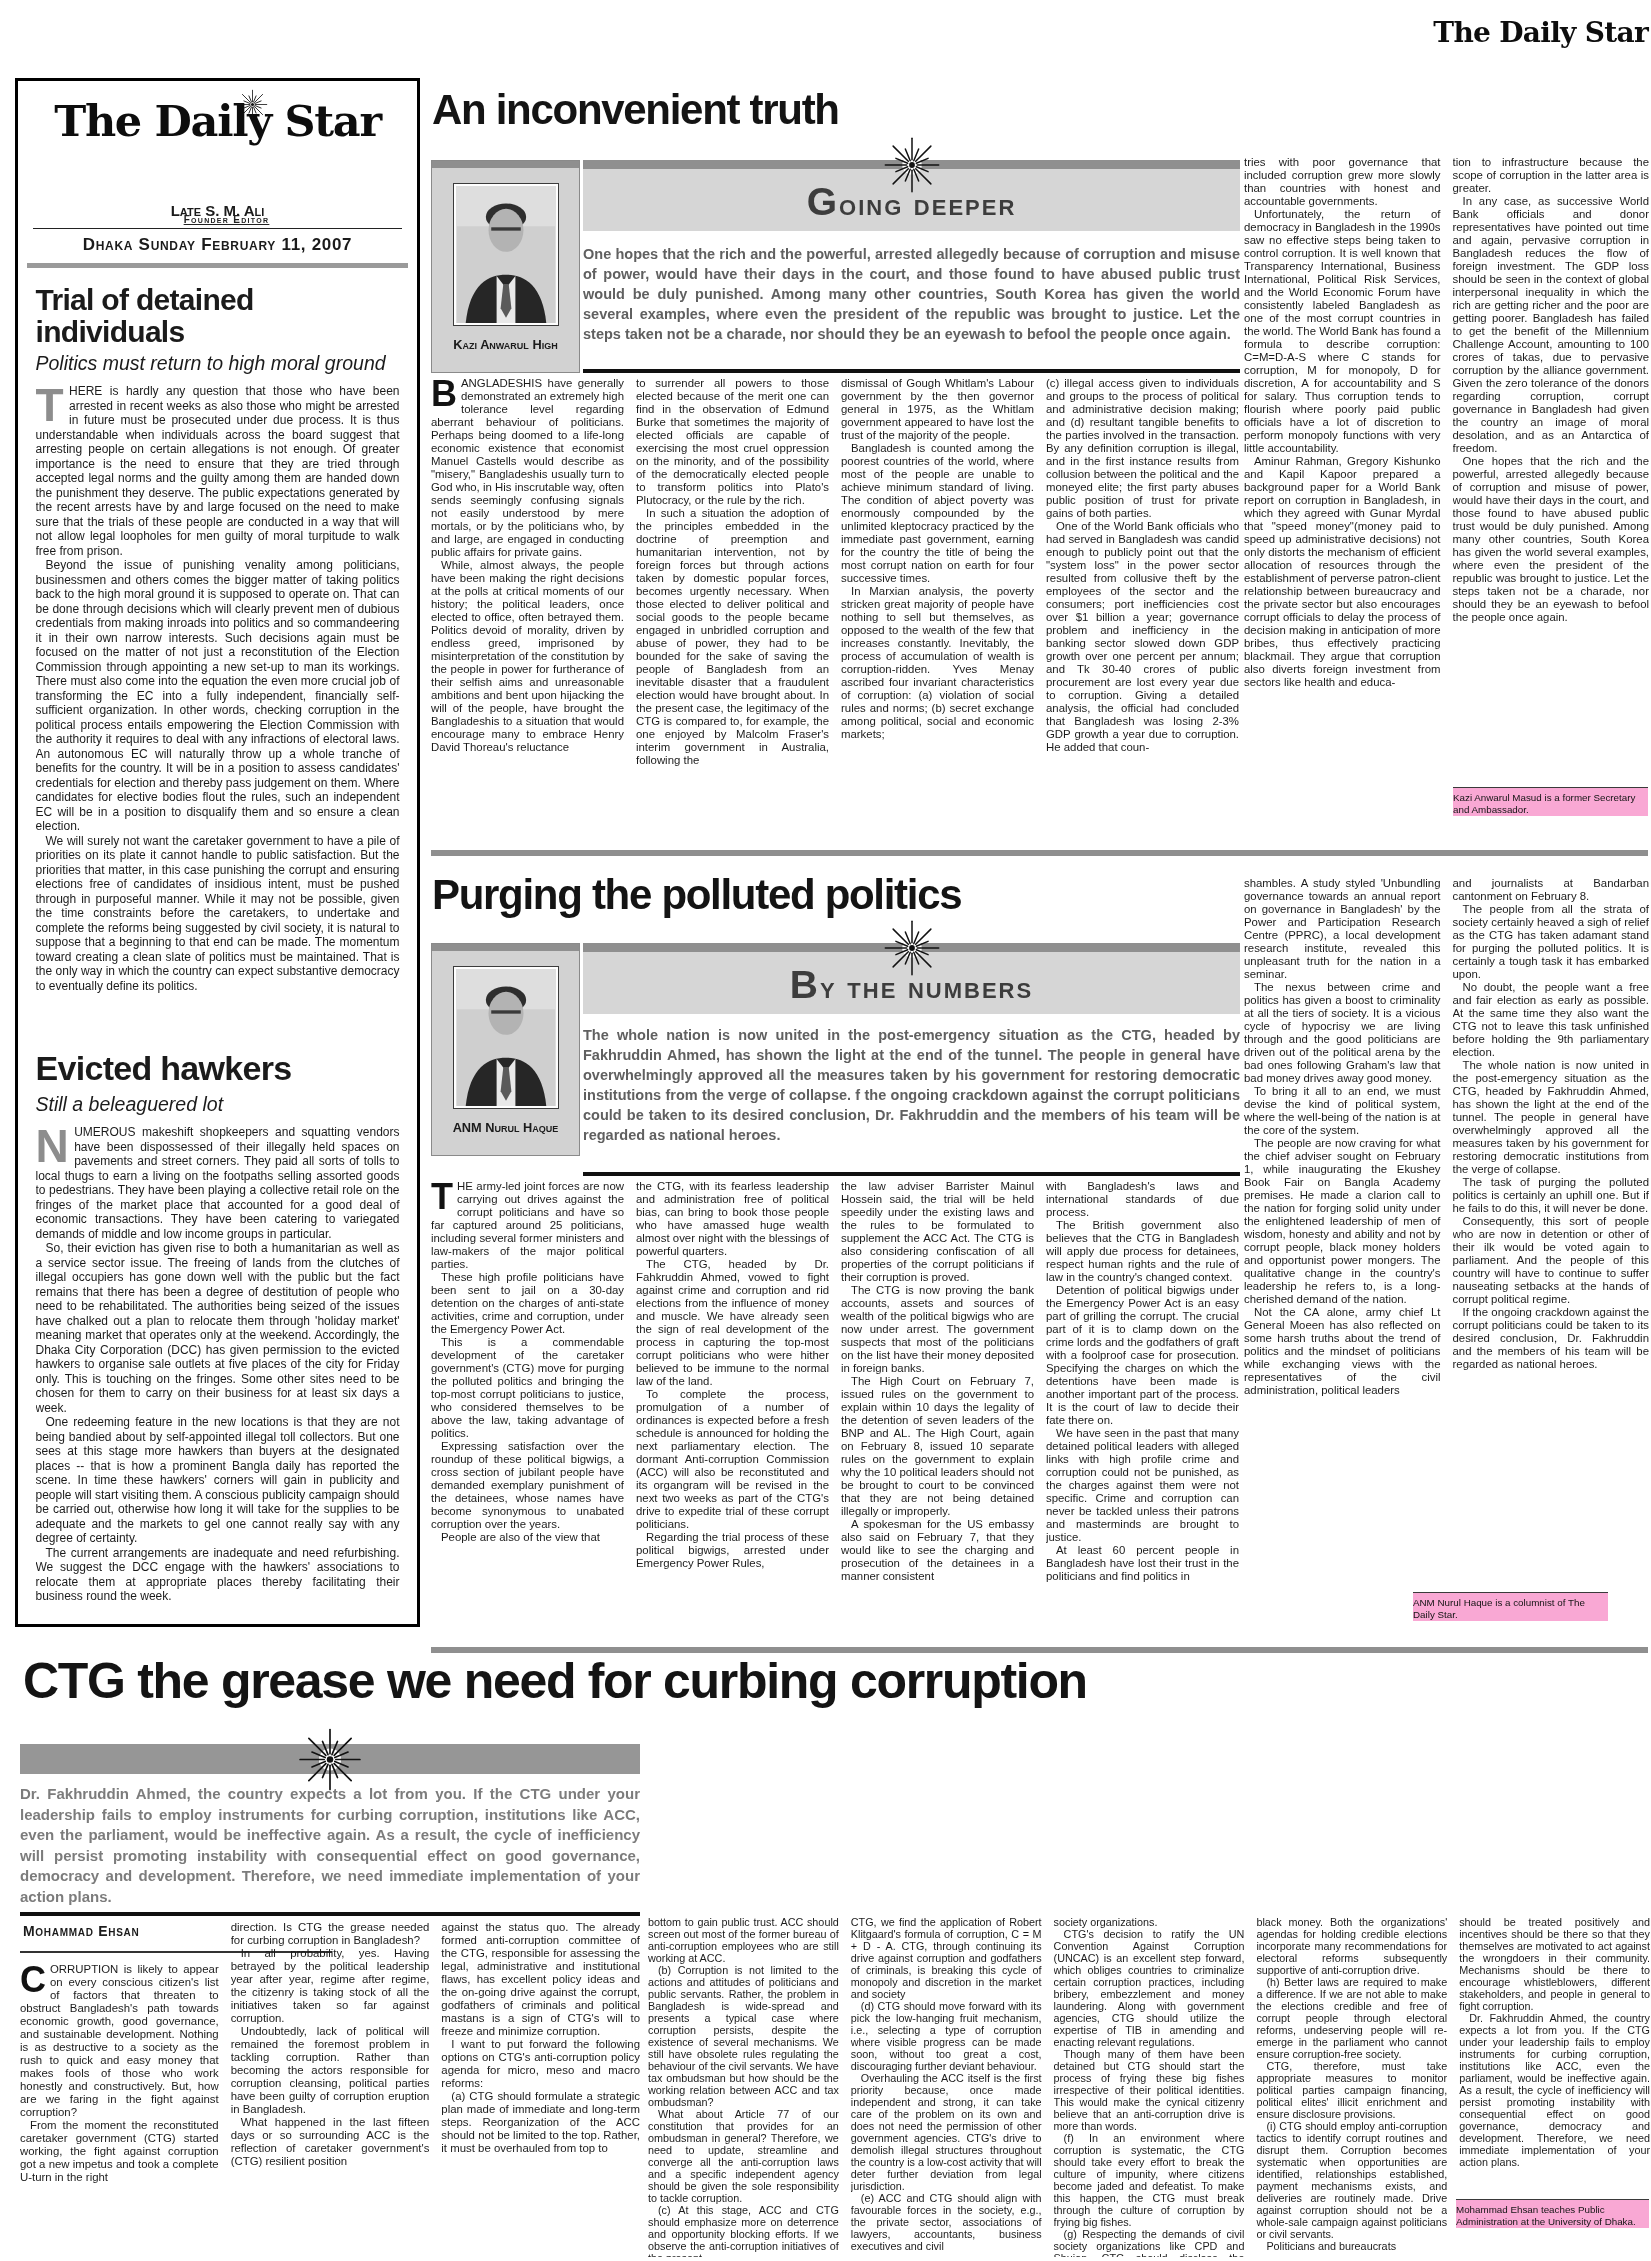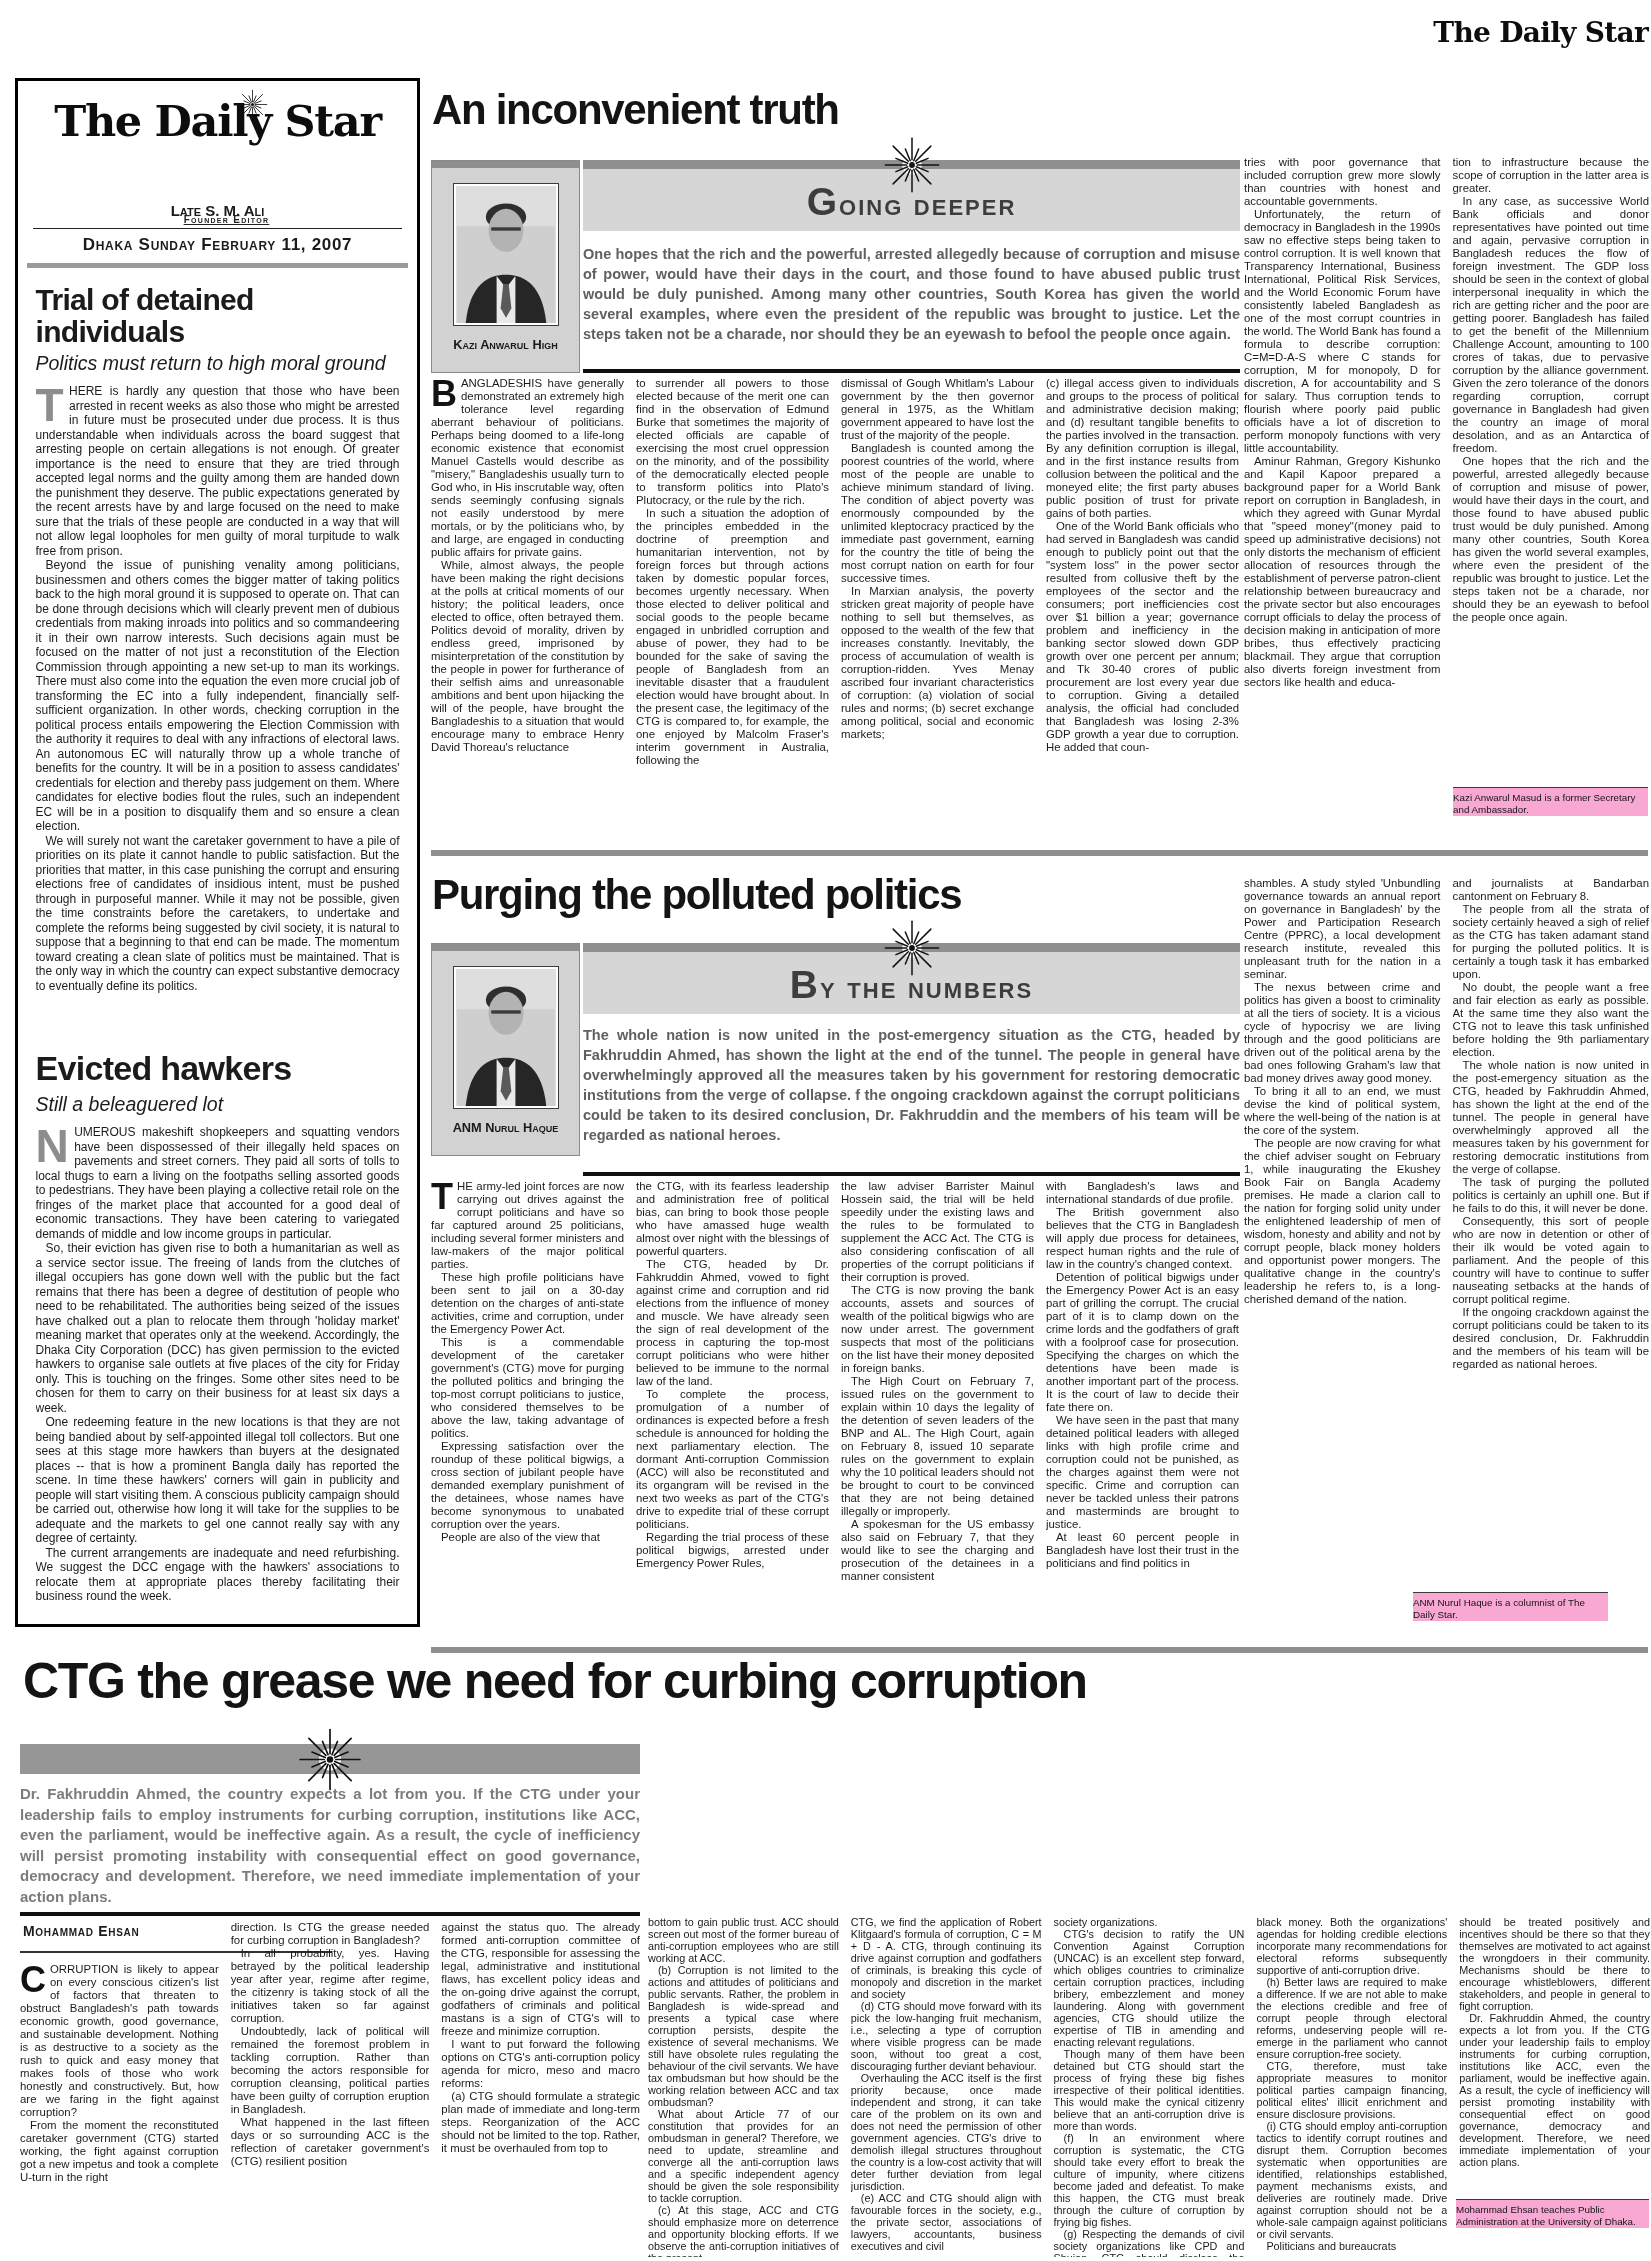--- a/index.html
+++ b/index.html
@@ -227,34 +227,35 @@
         <p>To complete the process, promulgation of a number of ordinances is expected before a fresh schedule is announced for holding the next parliamentary election. The dormant Anti-corruption Commission (ACC) will also be reconstituted and its organgram will be revised in the next two weeks as part of the CTG's drive to expedite trial of these corrupt politicians.</p>
         <p>Regarding the trial process of these political bigwigs, arrested under Emergency Power Rules,</p>
       </div>
       <div class="col">
         <p>the law adviser Barrister Mainul Hossein said, the trial will be held speedily under the existing laws and the rules to be formulated to supplement the ACC Act. The CTG is also considering confiscation of all properties of the corrupt politicians if their corruption is proved.</p>
         <p>The CTG is now proving the bank accounts, assets and sources of wealth of the political bigwigs who are now under arrest. The government suspects that most of the politicians on the list have their money deposited in foreign banks.</p>
         <p>The High Court on February 7, issued rules on the government to explain within 10 days the legality of the detention of seven leaders of the BNP and AL. The High Court, again on February 8, issued 10 separate rules on the government to explain why the 10 political leaders should not be brought to court to be convinced that they are not being detained illegally or improperly.</p>
         <p>A spokesman for the US embassy also said on February 7, that they would like to see the charging and prosecution of the detainees in a manner consistent</p>
       </div>
       <div class="col">
-        <p>with Bangladesh's laws and international standards of due profile.</p>
+        <p>with Bangladesh's laws and international standards of due process.</p>
         <p>The British government also believes that the CTG in Bangladesh will apply due process for detainees, respect human rights and the rule of law in the country's changed context.</p>
         <p>Detention of political bigwigs under the Emergency Power Act is an easy part of grilling the corrupt. The crucial part of it is to clamp down on the crime lords and the godfathers of graft with a foolproof case for prosecution. Specifying the charges on which the detentions have been made is another important part of the process. It is the court of law to decide their fate there on.</p>
         <p>We have seen in the past that many detained political leaders with alleged links with high profile crime and corruption could not be punished, as the charges against them were not specific. Crime and corruption can never be tackled unless their patrons and masterminds are brought to justice.</p>
         <p>At least 60 percent people in Bangladesh have lost their trust in the politicians and find politics in</p>
       </div>
     </div>
 
   <div class="abs cols bodytxt" style="left:1244px;top:877px;width:405px;height:762px;">
       <div class="col">
         <p>shambles. A study styled 'Unbundling governance towards an annual report on governance in Bangladesh' by the Power and Participation Research Centre (PPRC), a local development research institute, revealed this unpleasant truth for the nation in a seminar.</p>
         <p>The nexus between crime and politics has given a boost to criminality at all the tiers of society. It is a vicious cycle of hypocrisy we are living through and the good politicians are driven out of the political arena by the bad ones following Graham's law that bad money drives away good money.</p>
         <p>To bring it all to an end, we must devise the kind of political system, where the well-being of the nation is at the core of the system.</p>
         <p>The people are now craving for what the chief adviser sought on February 1, while inaugurating the Ekushey Book Fair on Bangla Academy premises. He made a clarion call to the nation for forging solid unity under the enlightened leadership of men of wisdom, honesty and ability and not by corrupt people, black money holders and opportunist power mongers. The qualitative change in the country's leadership he refers to, is a long-cherished demand of the nation.</p>
+        <p>Not the CA alone, army chief Lt General Moeen has also reflected on some harsh truths about the trend of politics and the mindset of politicians while exchanging views with the representatives of the civil administration, political leaders</p>
       </div>
       <div class="col">
         <p>and journalists at Bandarban cantonment on February 8.</p>
         <p>The people from all the strata of society certainly heaved a sigh of relief as the CTG has taken adamant stand for purging the polluted politics. It is certainly a tough task it has embarked upon.</p>
         <p>No doubt, the people want a free and fair election as early as possible. At the same time they also want the CTG not to leave this task unfinished before holding the 9th parliamentary election.</p>
         <p>The whole nation is now united in the post-emergency situation as the CTG, headed by Fakhruddin Ahmed, has shown the light at the end of the tunnel. The people in general have overwhelmingly approved all the measures taken by his government for restoring democratic institutions from the verge of collapse.</p>
         <p>The task of purging the polluted politics is certainly an uphill one. But if he fails to do this, it will never be done.</p>
         <p>Consequently, this sort of people who are now in detention or other of their ilk would be voted again to parliament. And the people of this country will have to continue to suffer nauseating setbacks at the hands of corrupt political regime.</p>
         <p>If the ongoing crackdown against the corrupt politicians could be taken to its desired conclusion, Dr. Fakhruddin and the members of his team will be regarded as national heroes.</p>
       </div>

